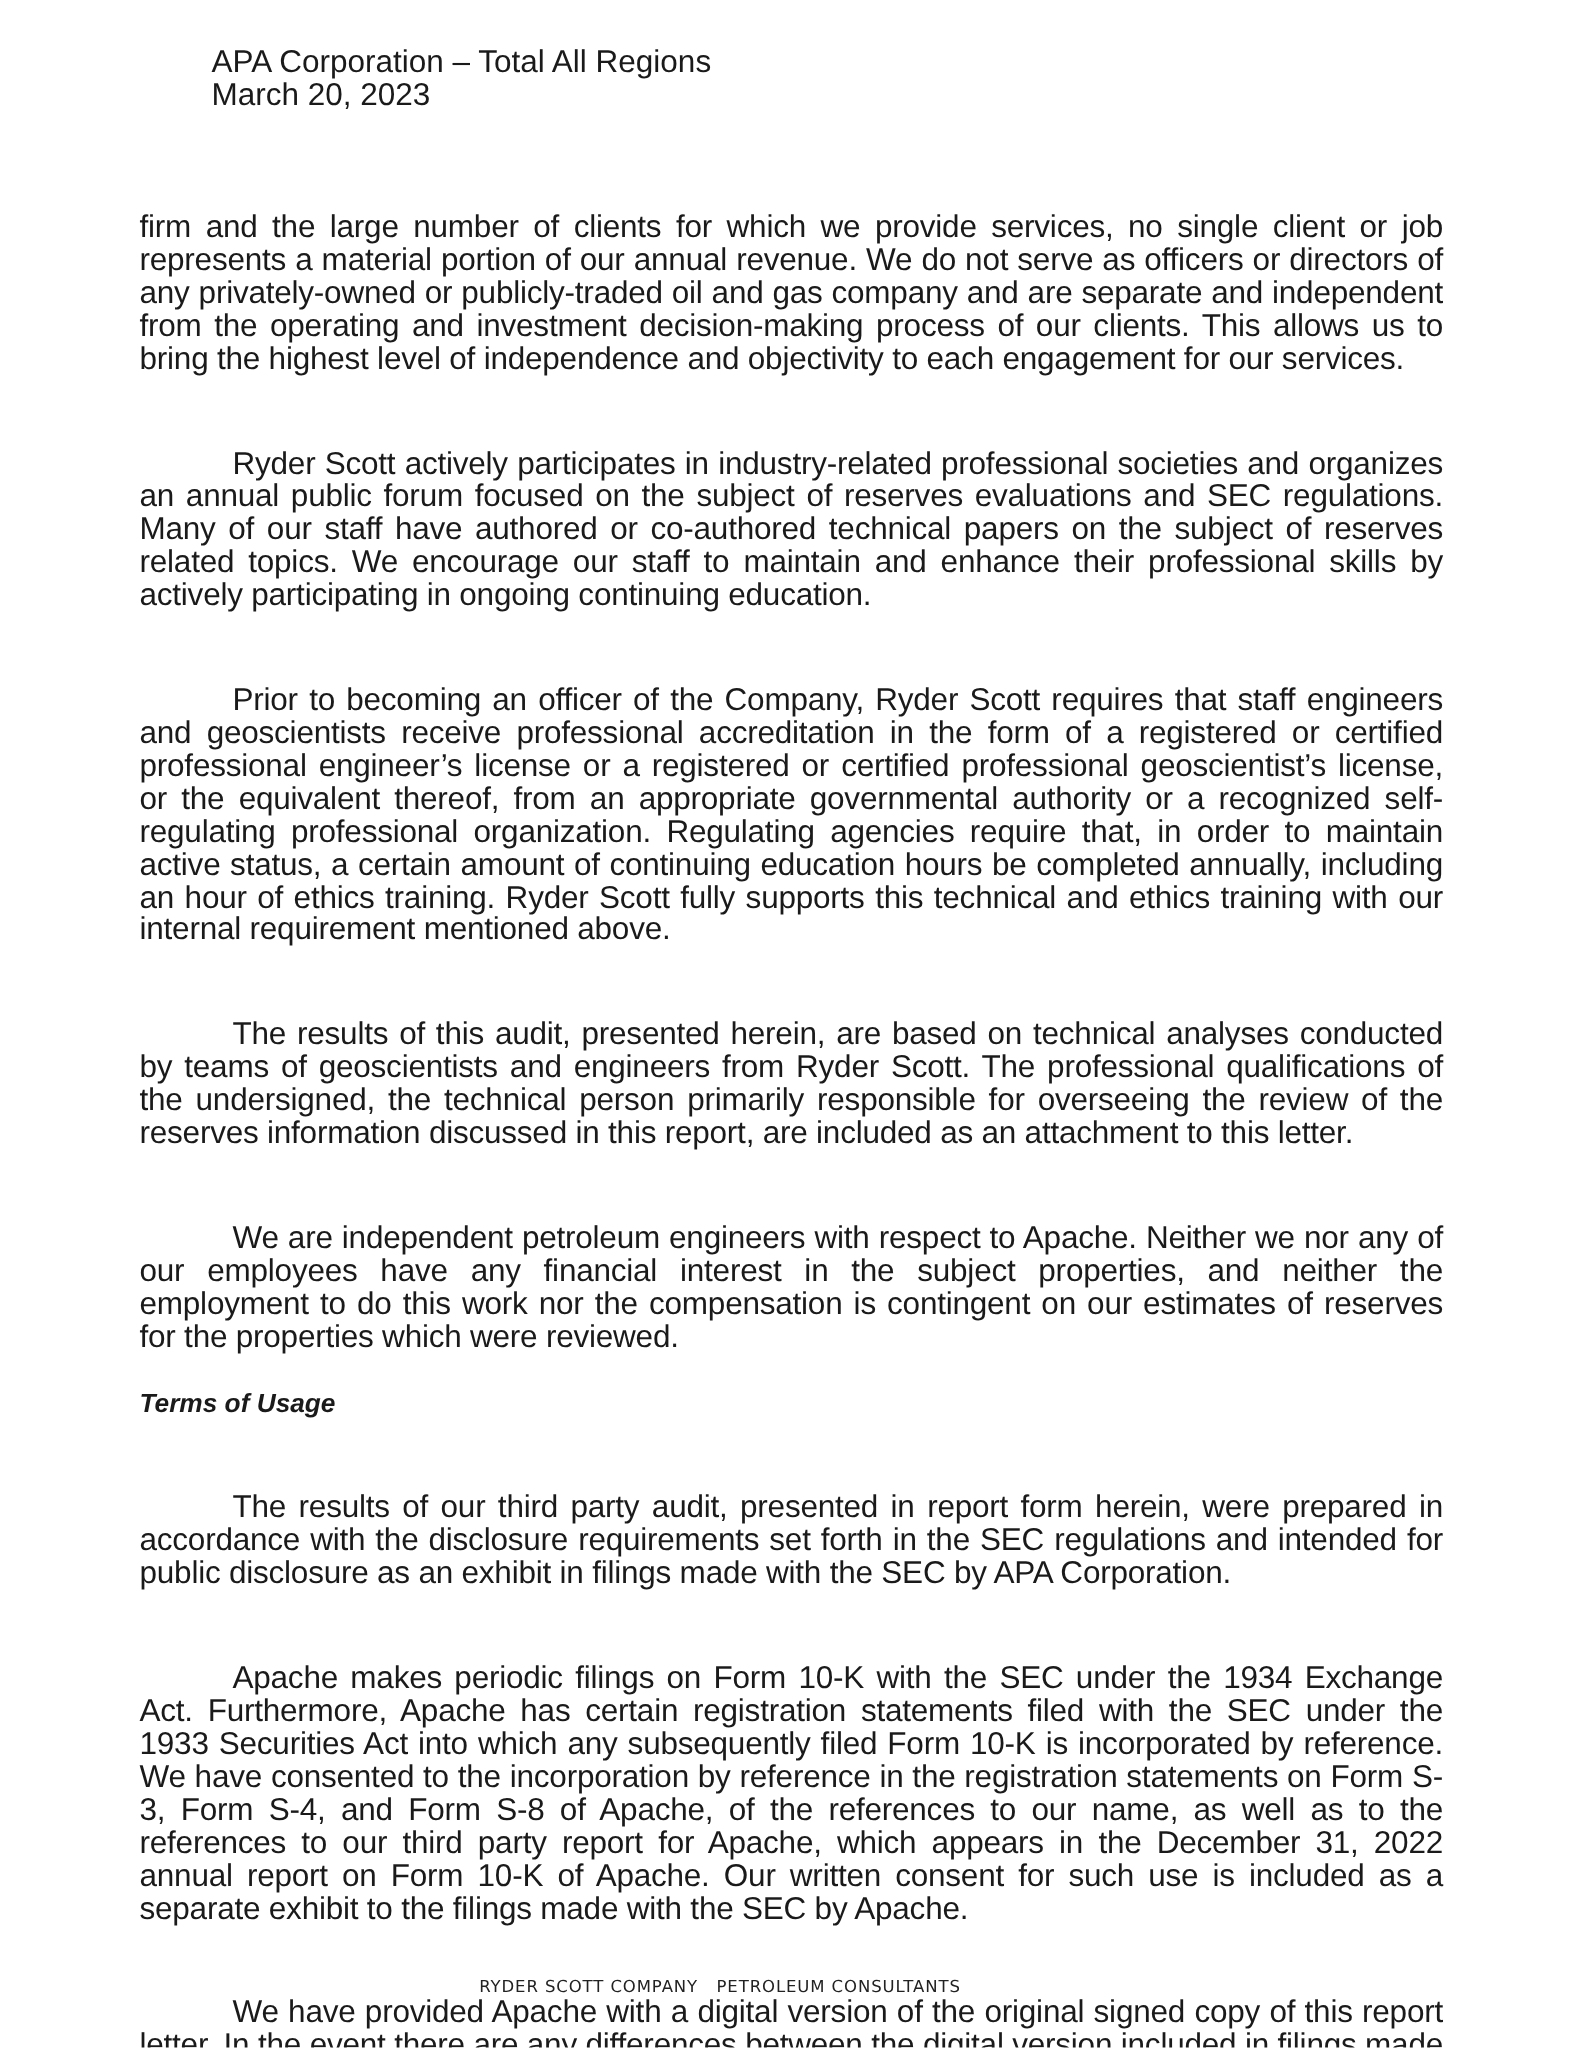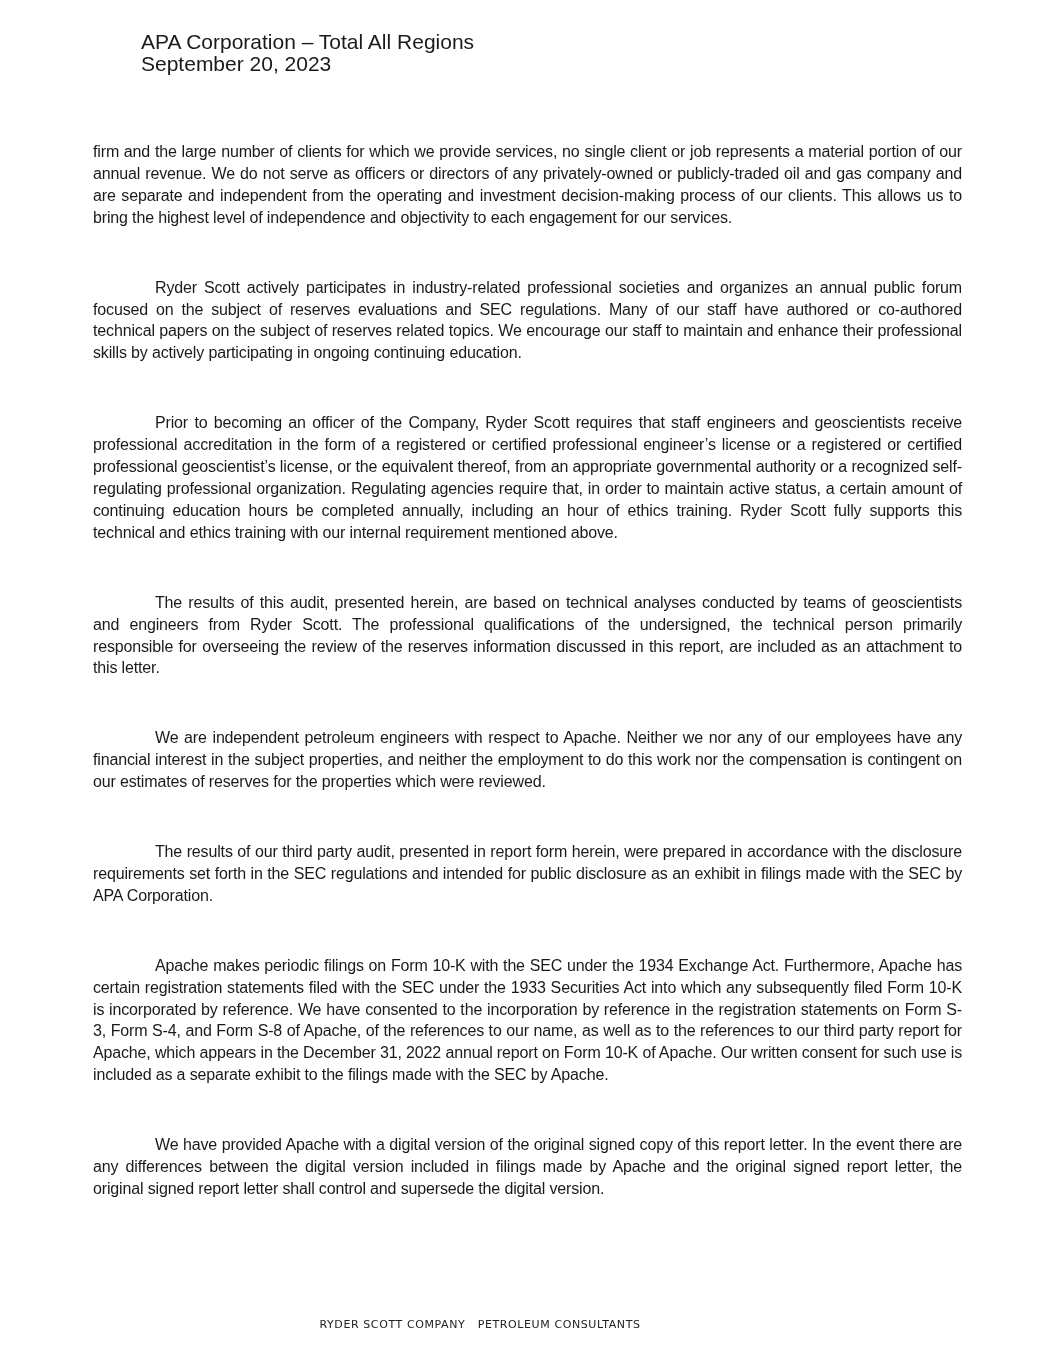--- a/index.html
+++ b/index.html
@@ -24,21 +24,21 @@
       margin-left: 48px;
     }
     .page-header div { white-space: nowrap; }
     .body-text {
       position: absolute;
       left: 93px;
       top: 141px;
       width: 869px;
     }
     .para {
-      font-size: 16px;
+      font-size: 21px;
       line-height: 21.9px;
       text-align: justify;
       margin: 0 0 22px 0;
       letter-spacing: -0.15px;
     }
     .para.indent { text-indent: 62px; margin-top: 48px; }
     .section-heading {
       font-size: 17.5px;
       line-height: 21.9px;
       font-weight: bold;
@@ -56,29 +56,30 @@
       font-family: "DejaVu Sans", sans-serif;
       color: #222;
       white-space: pre;
     }
   </style>
 </head>
 <body>
 
 <div class="page-header">
   <div>APA Corporation – Total All Regions</div>
-  <div>September 20, 2023</div>
+  <div>March 20, 2023</div>
 </div>
 
 <div class="body-text">
   <p class="para">firm and the large number of clients for which we provide services, no single client or job represents a material portion of our annual revenue.  We do not serve as officers or directors of any privately-owned or publicly-traded oil and gas company and are separate and independent from the operating and investment decision-making process of our clients.  This allows us to bring the highest level of independence and objectivity to each engagement for our services.</p>
   <p class="para indent">Ryder Scott actively participates in industry-related professional societies and organizes an annual public forum focused on the subject of reserves evaluations and SEC regulations.  Many of our staff have authored or co-authored technical papers on the subject of reserves related topics.  We encourage our staff to maintain and enhance their professional skills by actively participating in ongoing continuing education.</p>
   <p class="para indent">Prior to becoming an officer of the Company, Ryder Scott requires that staff engineers and geoscientists receive professional accreditation in the form of a registered or certified professional engineer’s license or a registered or certified professional geoscientist’s license, or the equivalent thereof, from an appropriate governmental authority or a recognized self-regulating professional organization. Regulating agencies require that, in order to maintain active status, a certain amount of continuing education hours be completed annually, including an hour of ethics training.  Ryder Scott fully supports this technical and ethics training with our internal requirement mentioned above.</p>
   <p class="para indent">The results of this audit, presented herein, are based on technical analyses conducted by teams of geoscientists and engineers from Ryder Scott.  The professional qualifications of the undersigned, the technical person primarily responsible for overseeing the review of the reserves information discussed in this report, are included as an attachment to this letter.</p>
   <p class="para indent">We are independent petroleum engineers with respect to Apache.  Neither we nor any of our employees have any financial interest in the subject properties, and neither the employment to do this work nor the compensation is contingent on our estimates of reserves for the properties which were reviewed.</p>
 
+  <div class="section-heading">Terms of Usage</div>
 
   <p class="para indent">The results of our third party audit, presented in report form herein, were prepared in accordance with the disclosure requirements set forth in the SEC regulations and intended for public disclosure as an exhibit in filings made with the SEC by APA Corporation.</p>
   <p class="para indent">Apache makes periodic filings on Form 10-K with the SEC under the 1934 Exchange Act. Furthermore, Apache has certain registration statements filed with the SEC under the 1933 Securities Act into which any subsequently filed Form 10-K is incorporated by reference.  We have consented to the incorporation by reference in the registration statements on Form S-3, Form S-4, and Form S-8 of Apache, of the references to our name, as well as to the references to our third party report for Apache, which appears in the December 31, 2022 annual report on Form 10-K of Apache.  Our written consent for such use is included as a separate exhibit to the filings made with the SEC by Apache.</p>
   <p class="para indent">We have provided Apache with a digital version of the original signed copy of this report letter.  In the event there are any differences between the digital version included in filings made by Apache and the original signed report letter, the original signed report letter shall control and supersede the digital version.</p>
 </div>
 
 <div class="footer">RYDER SCOTT COMPANY   PETROLEUM CONSULTANTS</div>
 
 </body></html>

